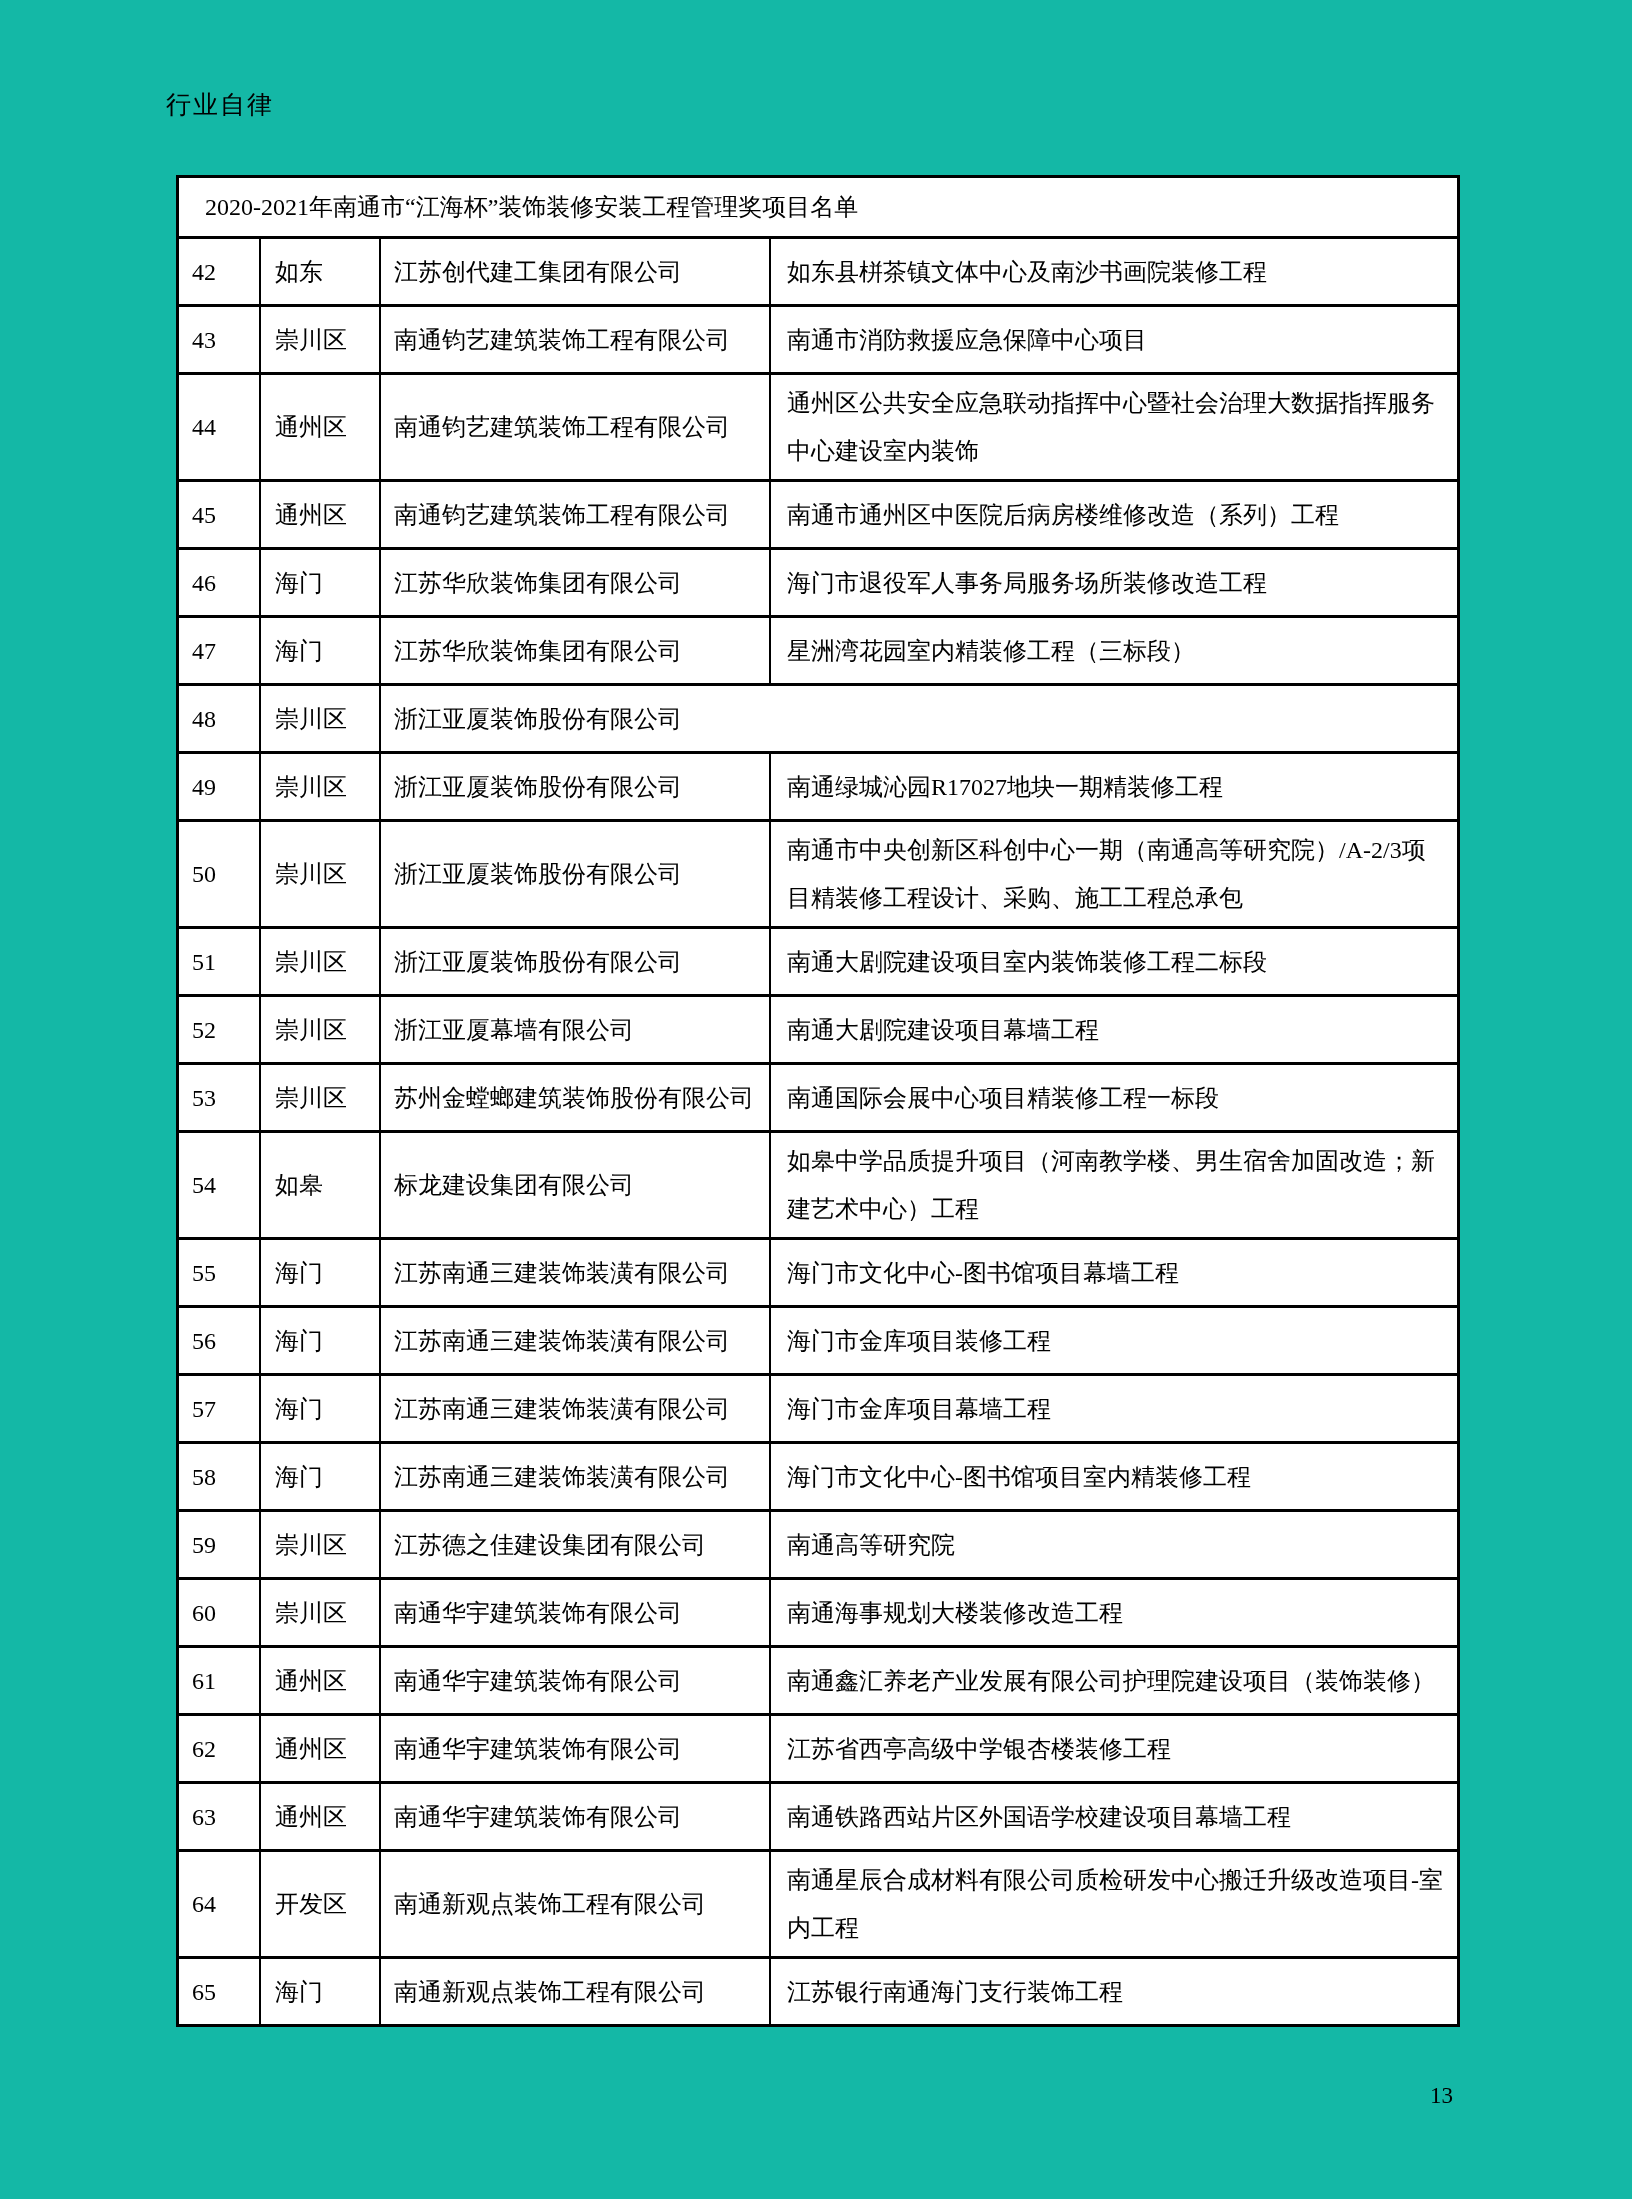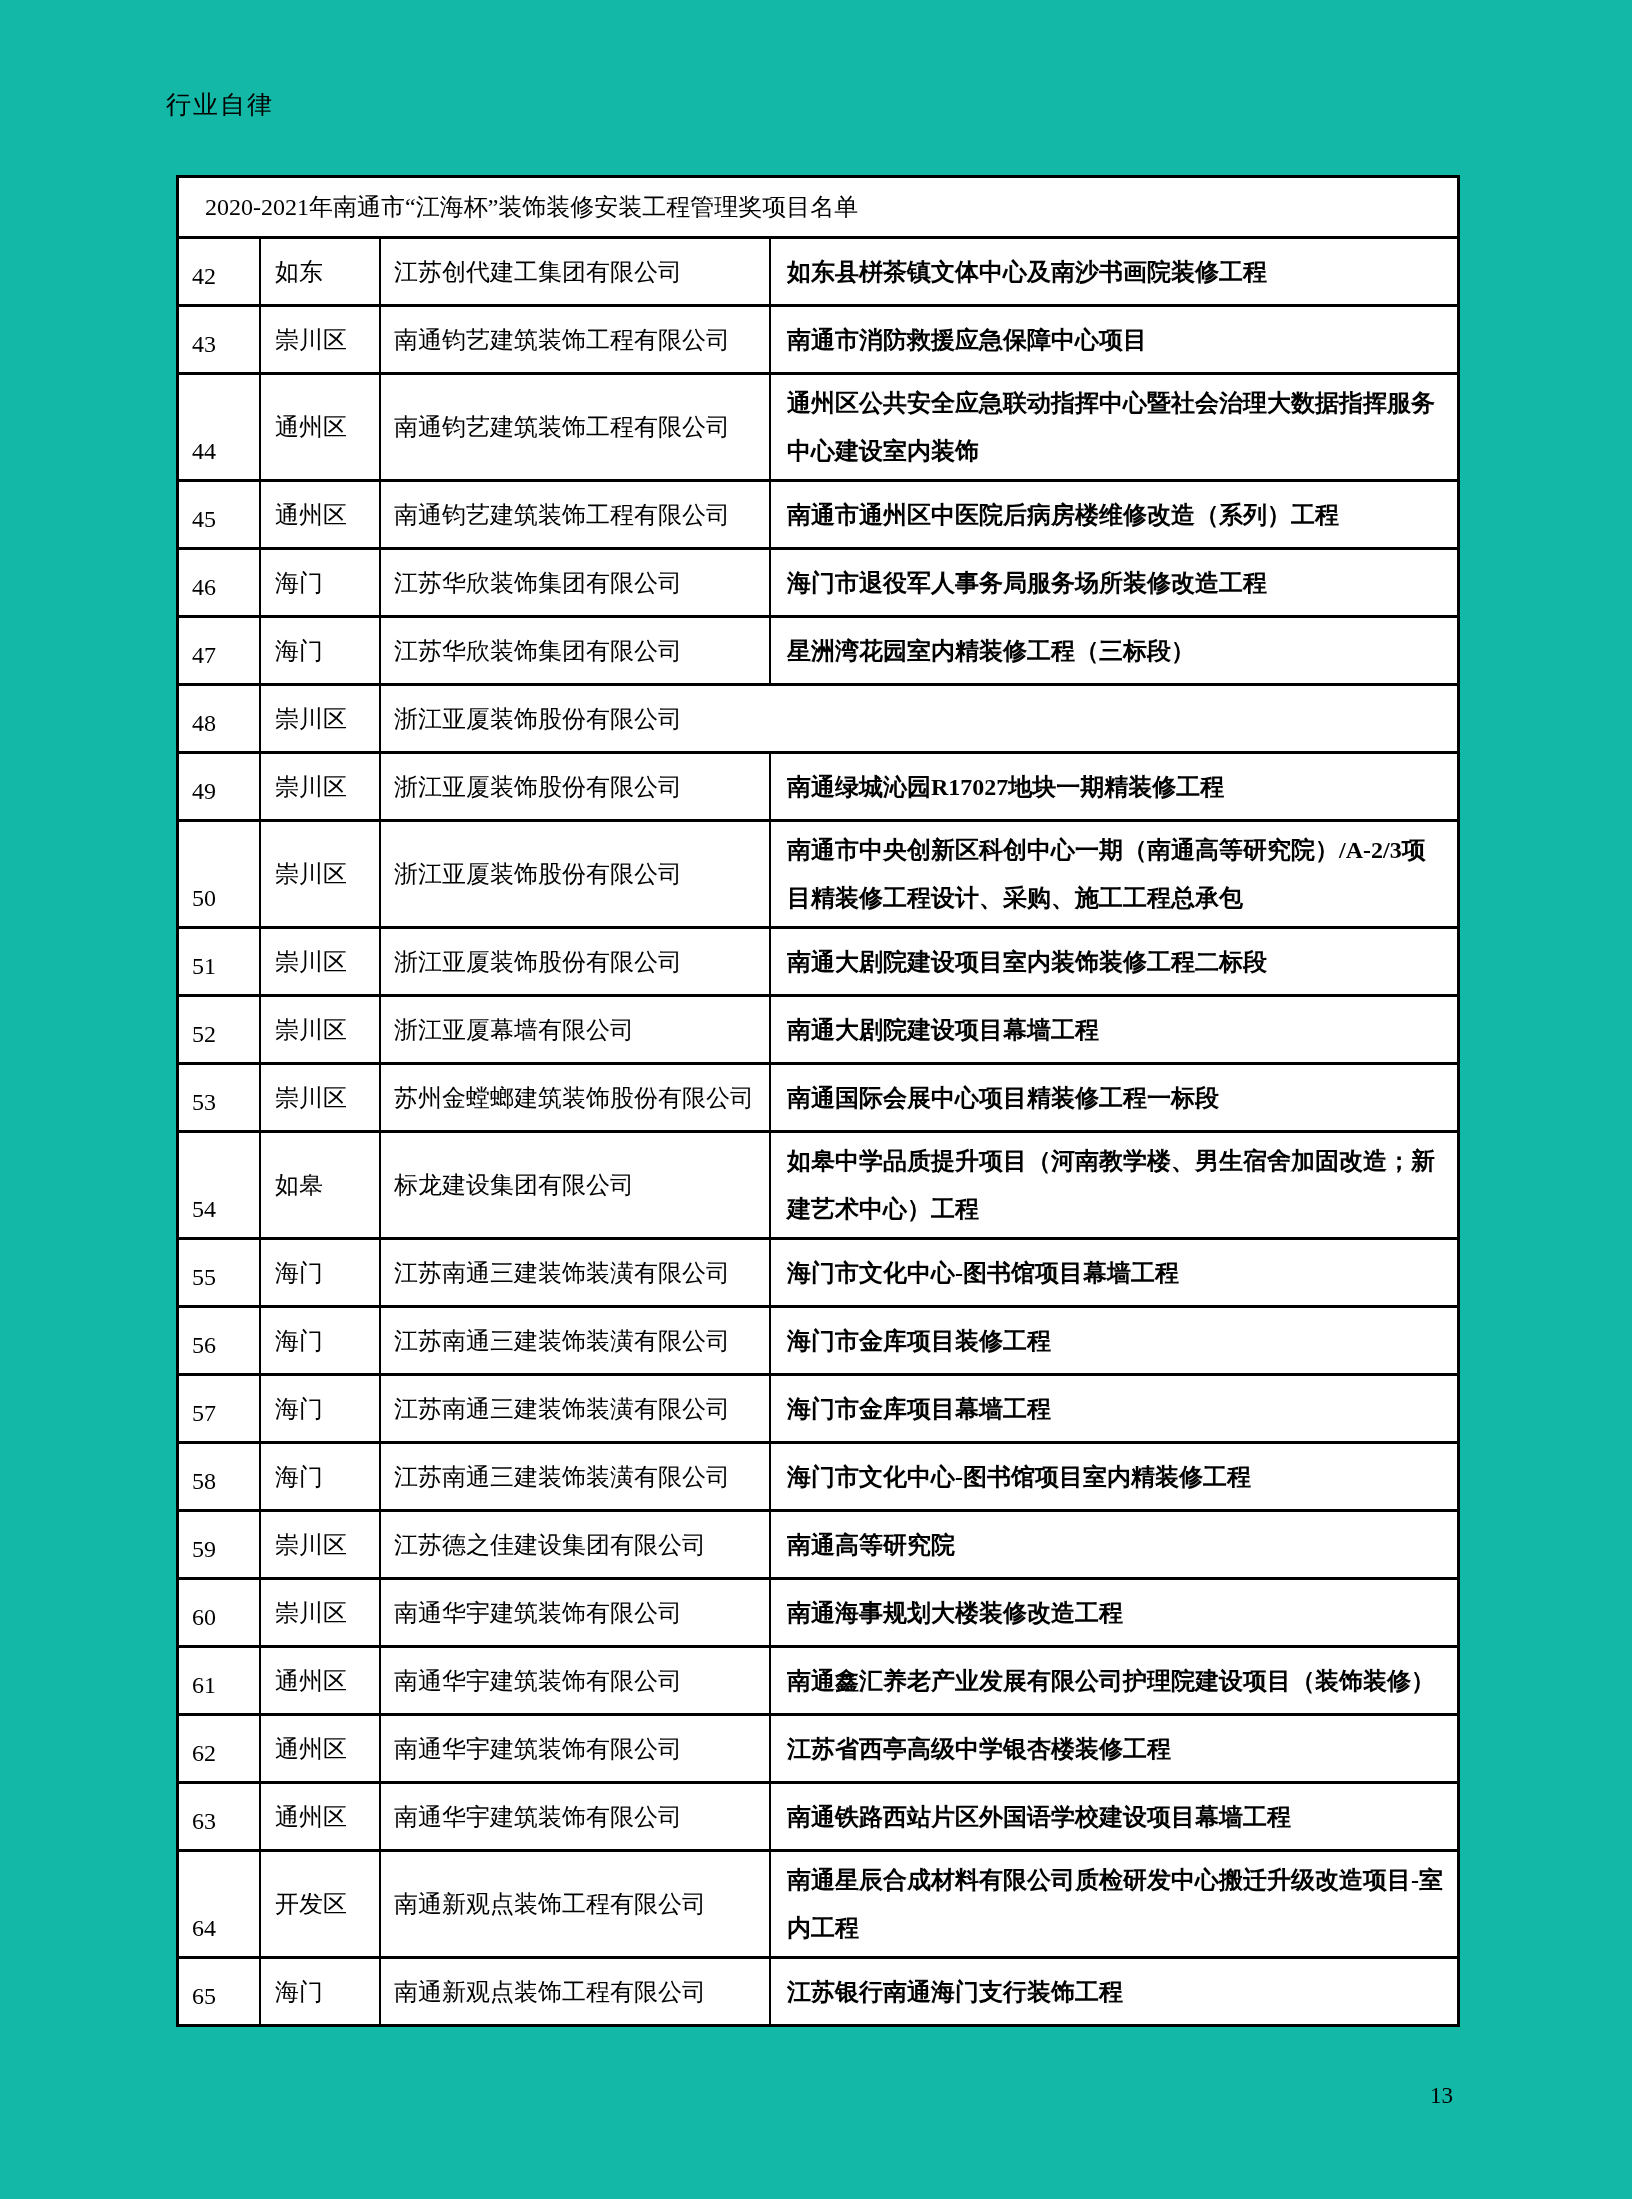--- a/index.html
+++ b/index.html
@@ -36,24 +36,24 @@
     box-sizing:border-box;
   }
   .cell{
     display:flex;align-items:center;
     box-sizing:border-box;
     font-size:24px;
     line-height:48px;
     padding-top:4px;padding-bottom:4px;
   }
   .cell + .cell{border-left:2px solid #000;}
-  .c-no{width:80px;padding-left:13px;align-items:flex-end;}
+  .c-no{width:80px;padding-left:13px;}
   .c-district{width:120px;padding-left:14px;}
   .c-company{width:390px;padding-left:13px;}
-  .c-project{width:688px;padding-left:16px;padding-right:10px;word-break:break-all;font-weight:bold;}
+  .c-project{width:688px;padding-left:16px;padding-right:10px;word-break:break-all;}
   .page-number{
     position:absolute;left:1430px;top:2072px;
     font-size:23px;
     margin-top:11px;
   }
 </style>
 </head>
 <body>
 
 <div class="page">

